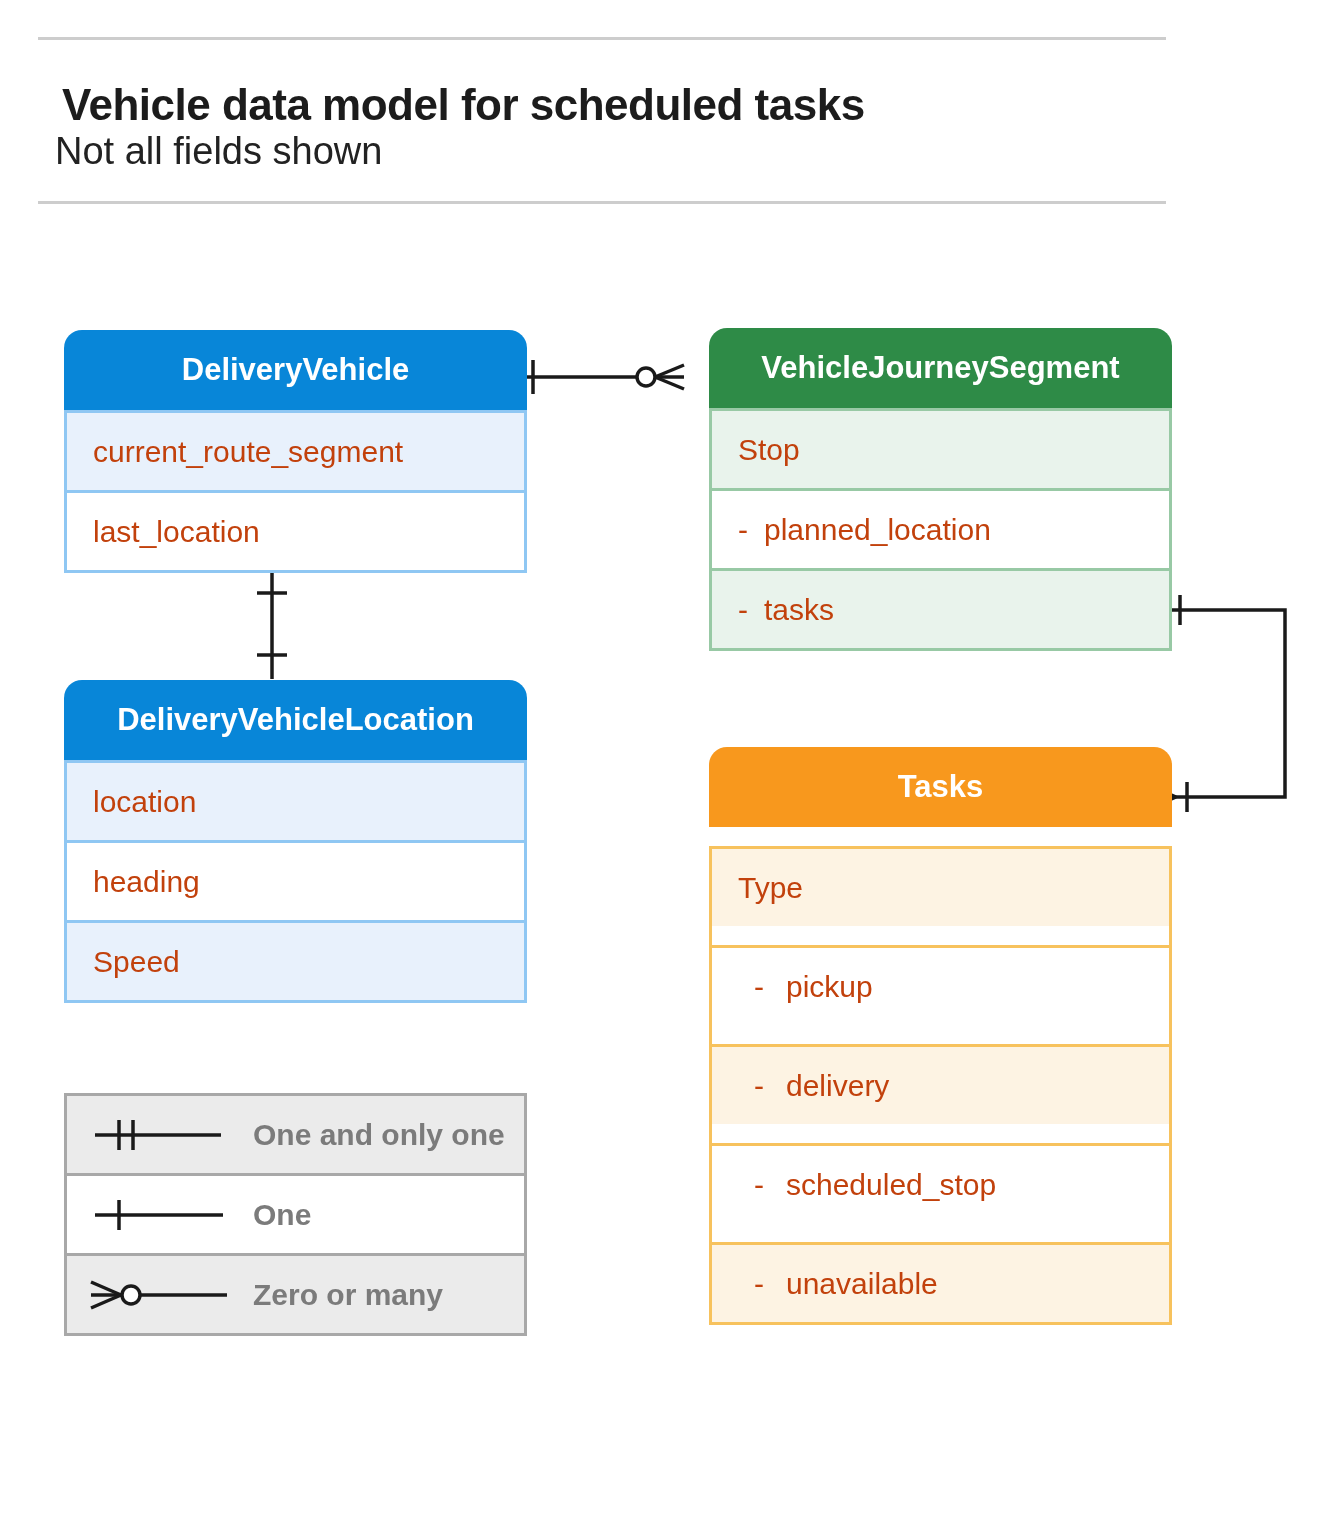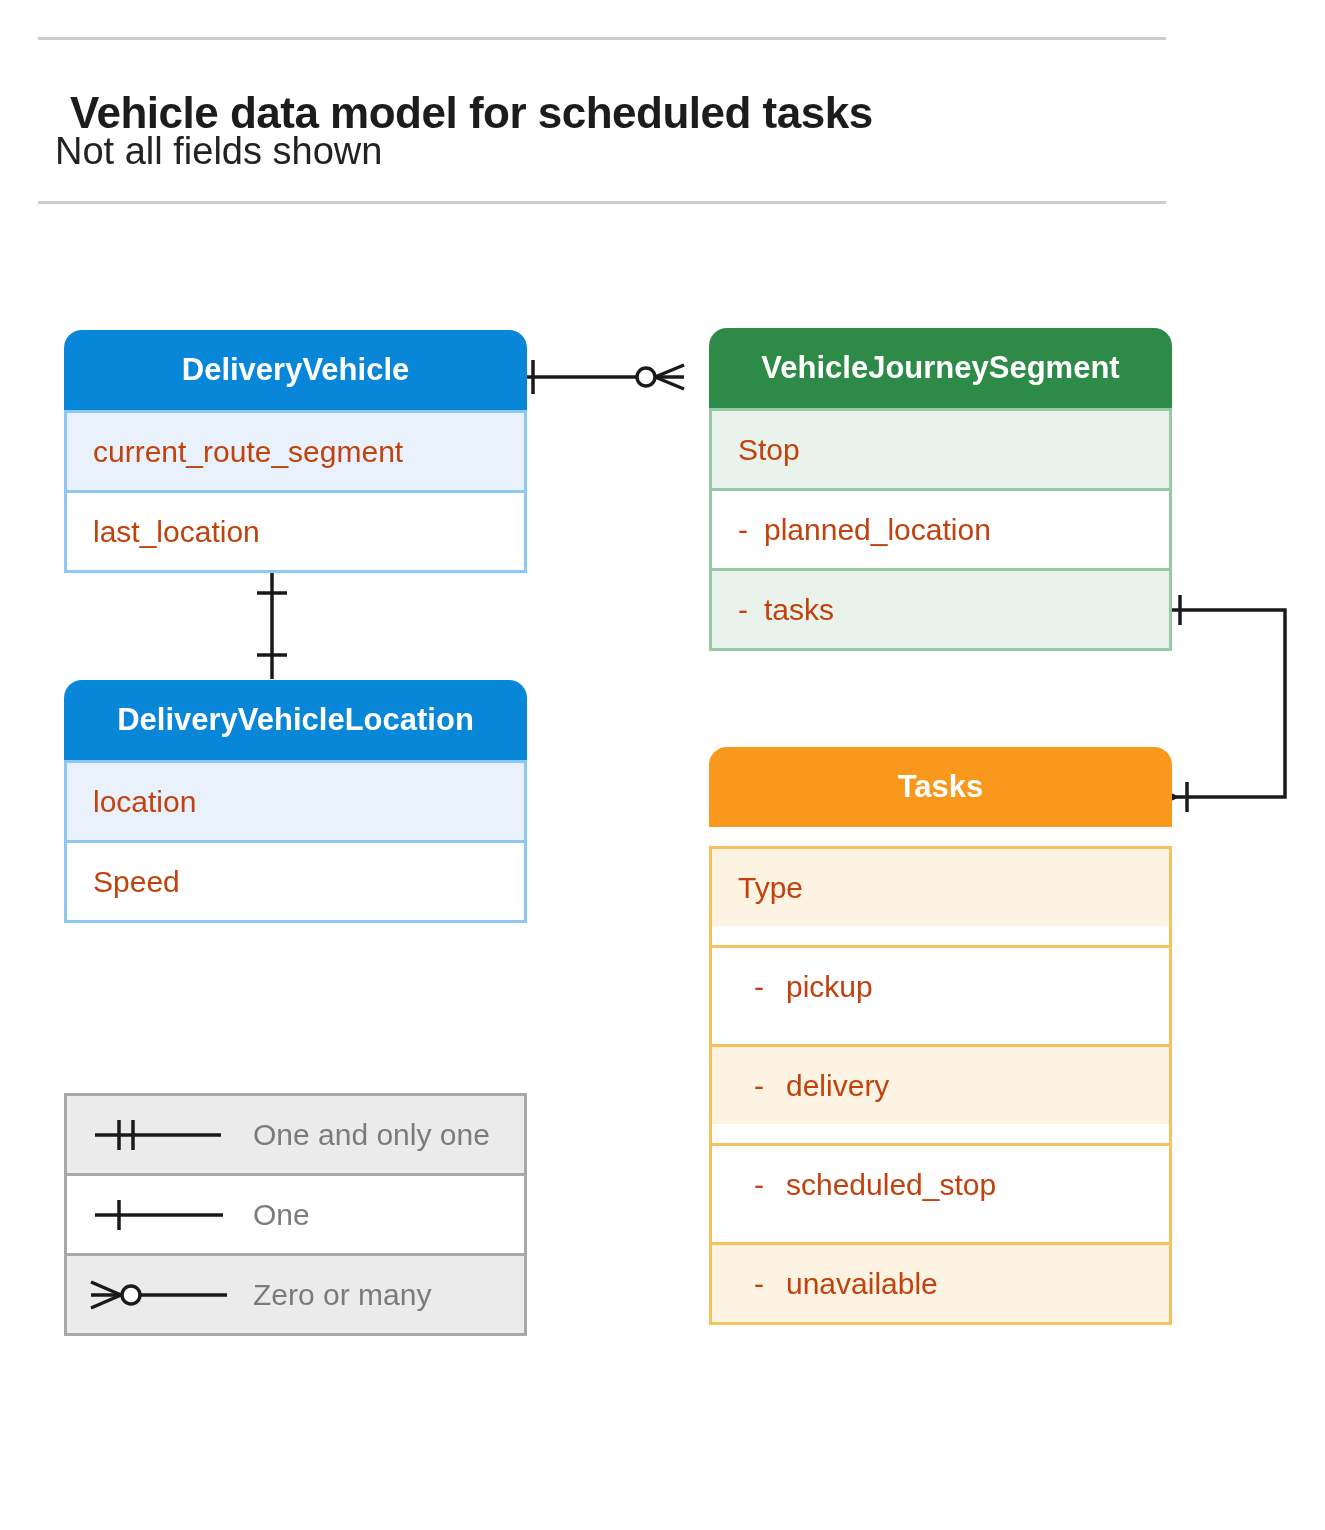--- a/index.html
+++ b/index.html
@@ -3,21 +3,21 @@
 <meta charset="utf-8">
 <style>
   html,body{margin:0;padding:0;background:#ffffff;}
   body{font-family:"Liberation Sans", sans-serif; -webkit-font-smoothing:antialiased;}
   .page{position:relative;width:1325px;height:1530px;background:#fff;overflow:hidden;}
 
   .rule{position:absolute;left:38px;width:1128px;height:3px;background:#cdcdcd;}
   .rule-top{top:37px;}
   .rule-bottom{top:201px;}
 
-  .page-title{position:absolute;left:54px;top:72px;margin:16px;font-size:44px;line-height:1.15;
+  .page-title{position:absolute;left:54px;top:72px;margin:8px;font-size:44px;line-height:1.15;
     font-weight:700;color:#1c1c1c;letter-spacing:-0.5px;}
   .page-subtitle{position:absolute;left:55px;top:130px;margin:0;font-size:38px;color:#222;}
 
   .overlay{position:absolute;left:0;top:0;pointer-events:none;}
   .overlay line,.overlay polyline{stroke:#1a1a1a;stroke-width:3.5;fill:none;}
   .overlay circle{stroke:#1a1a1a;stroke-width:3.5;fill:#ffffff;}
 
   .entity{position:absolute;width:487px;box-sizing:border-box;padding-left:24px;}
   .entity-header{height:80px;border-radius:18px 18px 0 0;display:flex;align-items:center;
     justify-content:center;color:#ffffff;font-weight:700;font-size:31px;}
@@ -38,21 +38,21 @@
 
   
   .orange .entity-header{background:#f8981d;}
   .orange .rows,.orange .row{border-color:#f7c25d;margin-top:19px;}
   .orange .row:nth-child(odd){background:#fdf3e3;}
   .orange .row.dashed{padding-left:42px;}
   .orange .dash{margin-right:22px;}
 
   
   .gray .entity-header{background:#9a9a9a;height:85px;}
-  .gray .rows,.gray .row{border-color:#a8a8a8;}
+  .gray .rows,.gray .row{border-color:#a8a8a8;font-weight:bold;}
   .gray .row:nth-child(odd){background:#ebebeb;}
   .gray .row{padding-left:12px;color:#7b7b7b;}
   .sym{width:162px;flex:0 0 162px;display:flex;align-items:center;}
   .sym svg{display:block;}
   .sym line,.sym polyline{stroke:#1a1a1a;stroke-width:3.5;fill:none;}
   .sym circle{stroke:#1a1a1a;stroke-width:3.5;fill:#ffffff;}
   .key-label{margin-left:12px;}
 </style>
 </head>
 <body>
@@ -117,20 +117,23 @@
     </div>
   </div>
 
   <div class="entity blue" style="left:40px;top:680px;">
     <div class="entity-header">DeliveryVehicleLocation</div>
     <div class="rows">
       <div class="row">
         <span>location</span>
       </div>
       <div class="row">
+        <span>heading</span>
+      </div>
+      <div class="row">
         <span>Speed</span>
       </div>
     </div>
   </div>
 
   <div class="entity orange" style="left:685px;top:747px;">
     <div class="entity-header">Tasks</div>
     <div class="rows">
       <div class="row">
         <span>Type</span>

